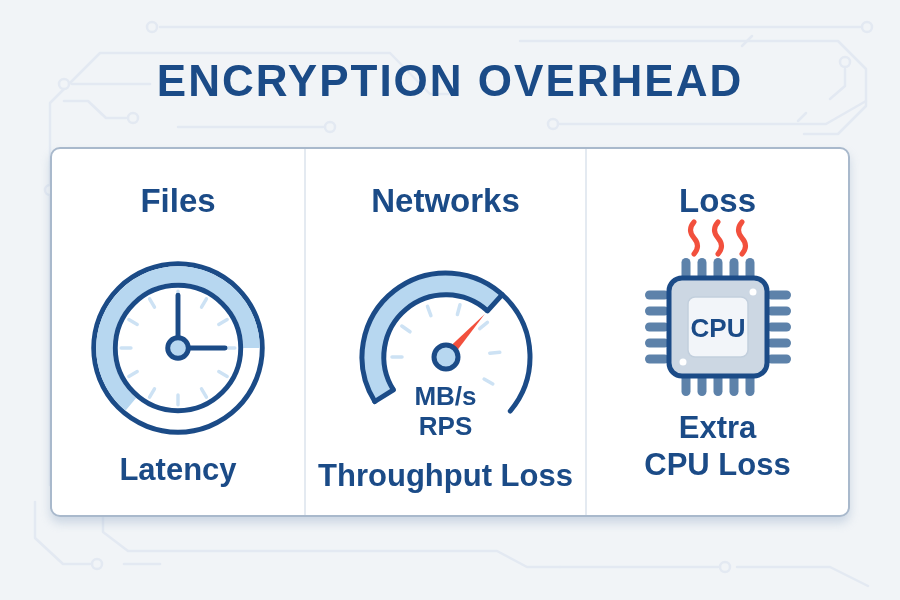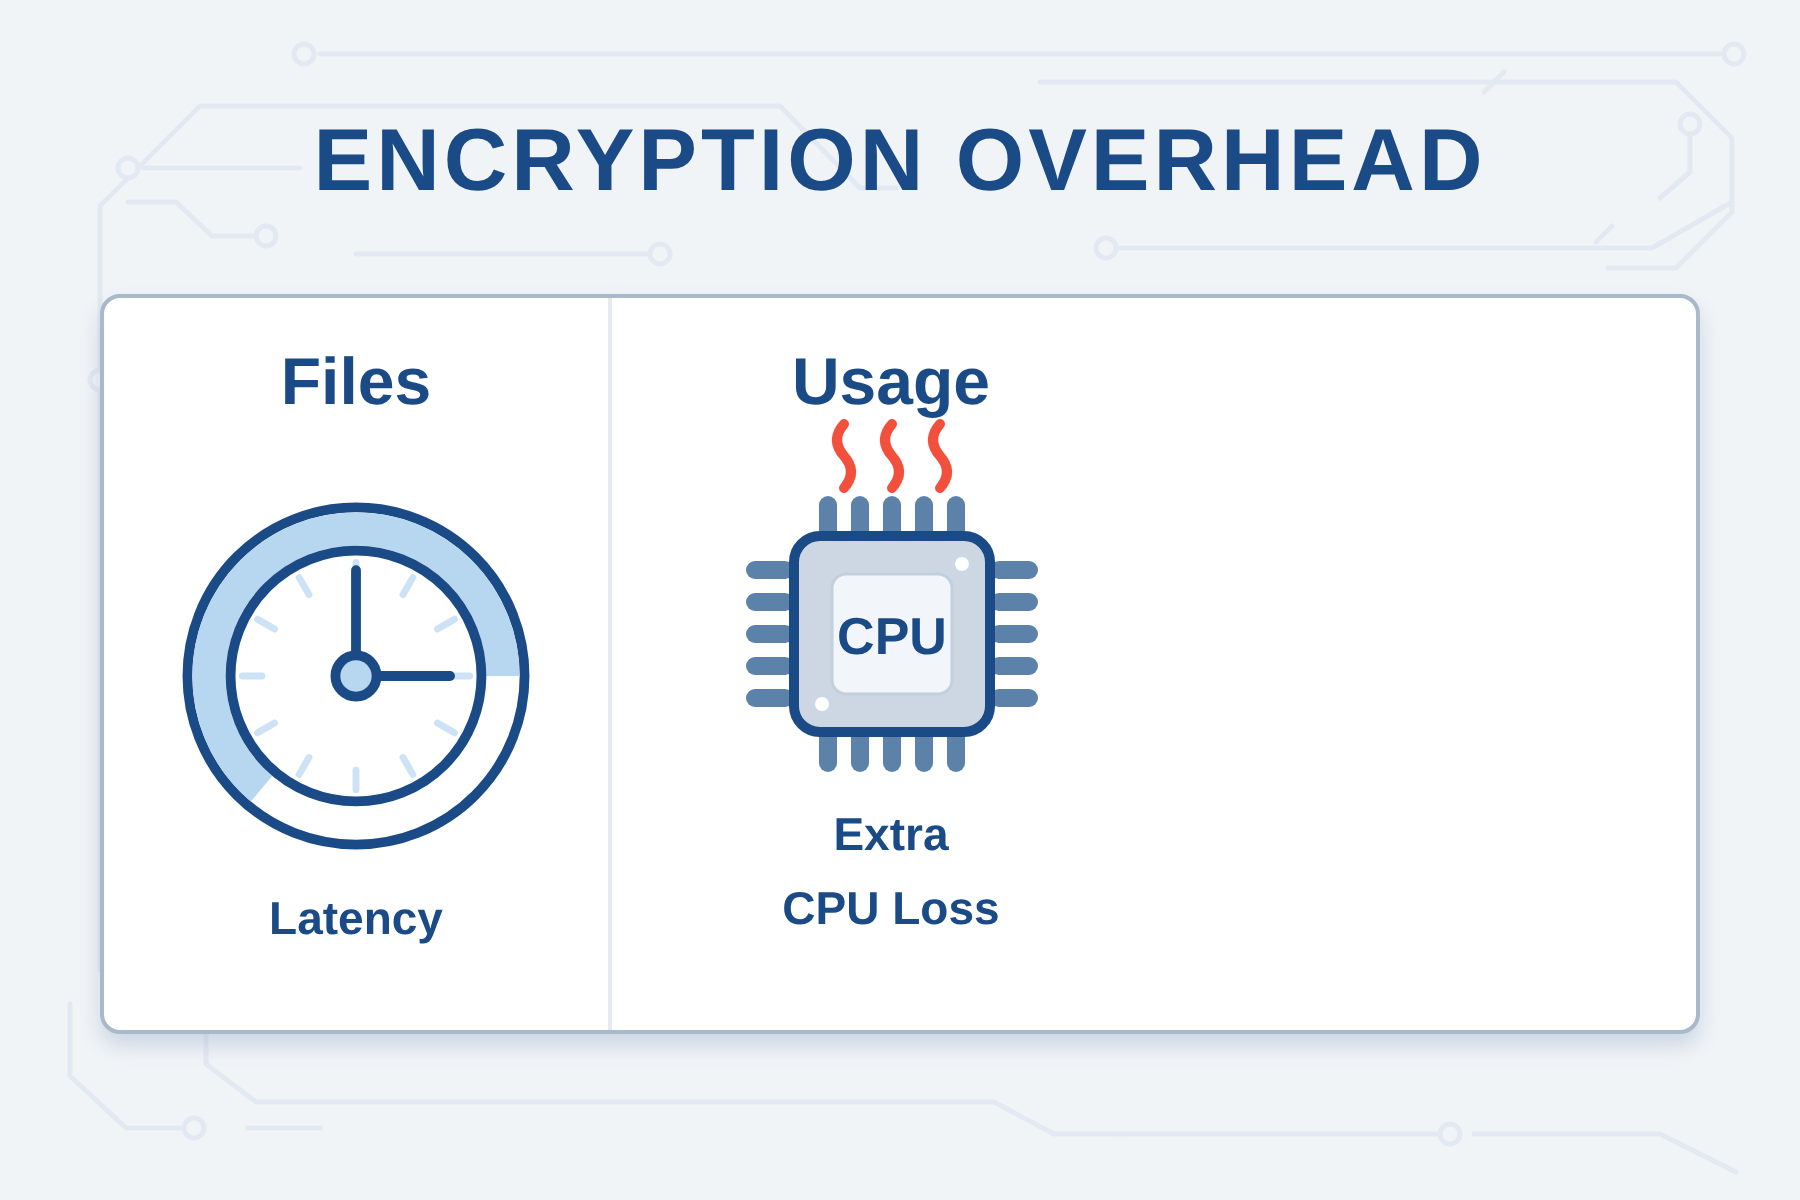--- a/index.html
+++ b/index.html
@@ -20,25 +20,25 @@
   .page-title{
     position:absolute;top:56px;left:0;width:900px;text-align:center;
     font-size:44px;font-weight:bold;letter-spacing:2px;color:var(--navy);
   }
   .card{
     position:absolute;left:50px;top:147px;width:800px;height:370px;
     background:#ffffff;border:2px solid var(--card-border);border-radius:10px;
     box-shadow:0 6px 10px rgba(160,180,205,.45);
     display:grid;grid-template-columns:252px 281px 263px;
   }
-  .col{padding-top:22px;text-align:center;position:relative;}
+  .col{padding-top:32px;text-align:center;position:relative;}
   .col + .col{border-left:2px solid var(--divider);}
   .col-heading{font-size:33px;font-weight:bold;color:var(--navy);line-height:40px;}
   .icon-wrap{margin-top:28px;height:198px;display:flex;justify-content:center;align-items:center;}
-  .caption{font-size:23px;font-weight:bold;color:var(--navy);line-height:37px;}
+  .caption{font-size:31px;font-weight:bold;color:var(--navy);line-height:37px;}
   .caption.files{margin-top:4px;}
   .units{margin-top:-66px;font-size:26px;font-weight:bold;color:var(--navy);line-height:30px;position:relative;}
   .caption.networks{margin-top:16px;}
   .caption.apis{margin-top:2px;}
   .cpu-offset{margin-top:-12px;}
   svg text{font-family:"Liberation Sans", sans-serif;}
 </style>
 </head>
 <body>
 
@@ -87,23 +87,46 @@
           M76,141.6 L71,150.2 M100,148 L100,158 M124,141.6 L129,150.2 M141.6,124 L150.2,129"></path>
         <path d="M100,100 L100,46 M100,100 L148,100" stroke="var(--navy)" stroke-width="5" stroke-linecap="round"></path>
         <circle cx="100" cy="100" r="10.5" fill="var(--light-blue)" stroke="var(--navy)" stroke-width="5"></circle>
       </svg>
     </div>
     <div class="caption files">
       <div>Latency</div>
     </div>
   </div>
 
+  <div class="col">
+    <div class="col-heading">Networks</div>
+    <div class="icon-wrap">
+      <svg width="200" height="162" viewBox="0 0 200 162">
+        <path d="M38.9,128.2 A72,72 0 0 1 148.2,36.5" fill="none" stroke="var(--light-blue)" stroke-width="20"></path>
+        <path d="M28.8,134.5 A84,84 0 1 1 164.3,144.0" fill="none" stroke="var(--navy)" stroke-width="5" stroke-linecap="round"></path>
+        <path d="M47.4,122.9 A62,62 0 0 1 141.5,43.9" fill="none" stroke="var(--navy)" stroke-width="5"></path>
+        <path d="M47.4,122.9 L28.8,134.5 M141.5,43.9 L156.2,27.6" stroke="var(--navy)" stroke-width="5" stroke-linecap="round" fill="none"></path>
+        <path stroke="var(--tick-blue)" stroke-width="3.5" stroke-linecap="round" fill="none" d="
+          M46,90 L56,90 M55.8,59 L64,64.8 M81.5,39.3 L84.9,48.6 M114,37.8 L111.4,47.5
+          M141.4,55.3 L133.7,61.7 M153.8,85.3 L143.8,86.2 M146.8,117 L138.1,112"></path>
+        <polygon points="138.8,46.9 103.7,93.3 96.3,86.7" fill="var(--red)"></polygon>
+        <circle cx="100" cy="90" r="12" fill="var(--light-blue)" stroke="var(--navy)" stroke-width="5"></circle>
+      </svg>
+    </div>
+    <div class="units">
+      <div>MB/s</div>
+      <div>RPS</div>
+    </div>
+    <div class="caption networks">
+      <div>Throughput Loss</div>
+    </div>
+  </div>
 
   <div class="col">
-    <div class="col-heading">Usage</div>
+    <div class="col-heading">Loss</div>
     <div class="icon-wrap cpu-offset">
       <svg width="180" height="180" viewBox="0 0 180 180">
         <g fill="none" stroke="var(--red)" stroke-width="5" stroke-linecap="round">
           <path d="M66,4 q-7,8 0,16 q7,8 0,16"></path>
           <path d="M90,4 q-7,8 0,16 q7,8 0,16"></path>
           <path d="M114,4 q-7,8 0,16 q7,8 0,16"></path>
         </g>
         <g fill="var(--steel-blue)">
           <rect x="53.5" y="40" width="9" height="24" rx="4.5"></rect>
             <rect x="69.5" y="40" width="9" height="24" rx="4.5"></rect>

